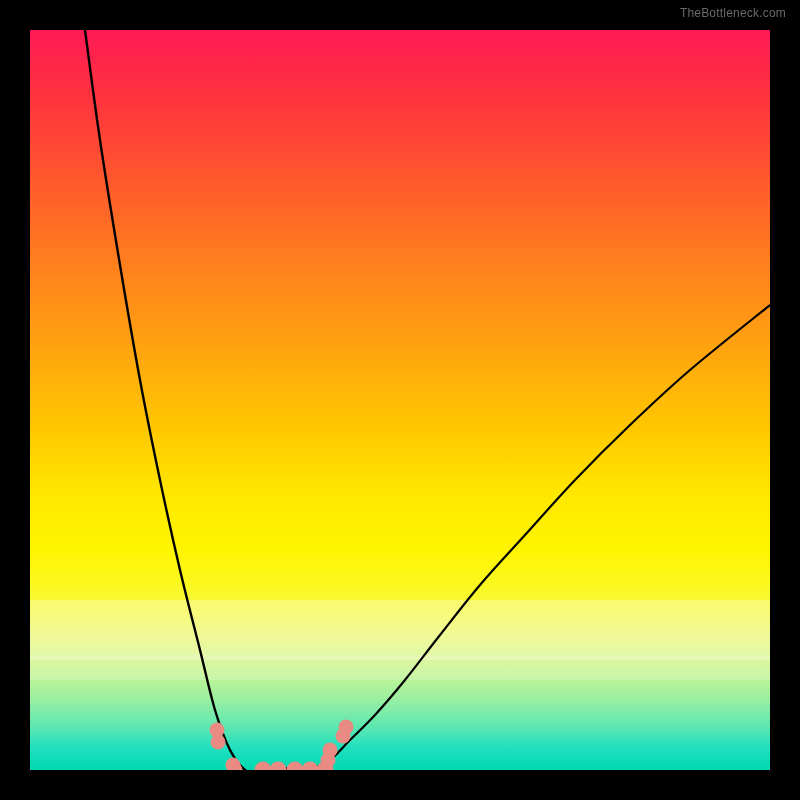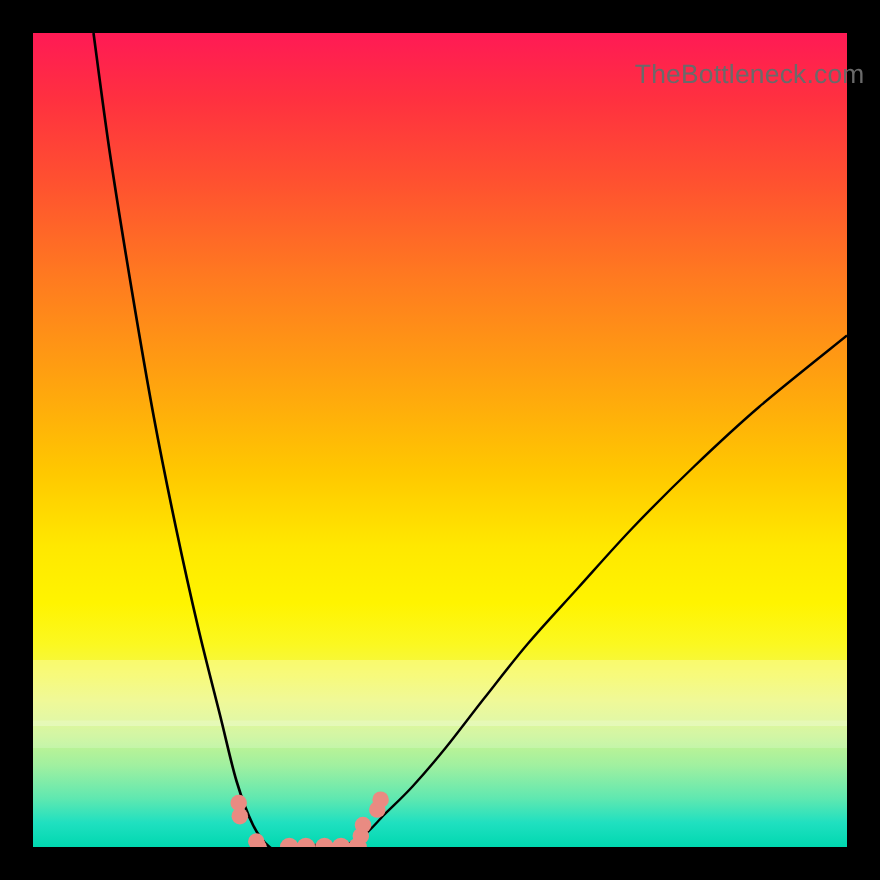--- a/index.html
+++ b/index.html
@@ -48,23 +48,22 @@
   }
   svg.curves {
     position: absolute;
     inset: 0;
   }
   .watermark {
     position: absolute;
     top: 6px;
     right: 14px;
     color: #6a6a6a;
-    font-size: 24px;
+    font-size: 12px;
     letter-spacing: 0.2px;
-    margin-top: 48px;
   }
 </style>
 </head>
 <body>
 
 <div class="frame">
   <div class="gradient"></div>
   <div class="whiteband" style="top:570px;height:60px"></div>
   <div class="whiteband" style="top:625px;height:25px;background:rgba(255,255,255,0.18)"></div>
 

